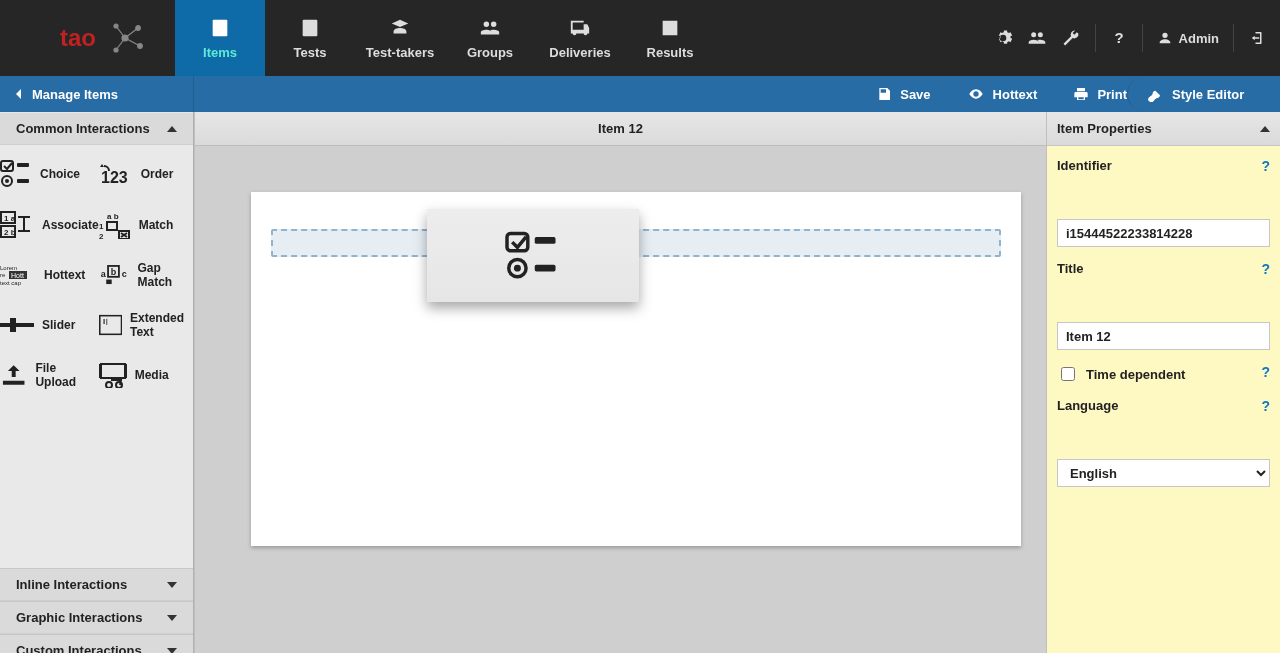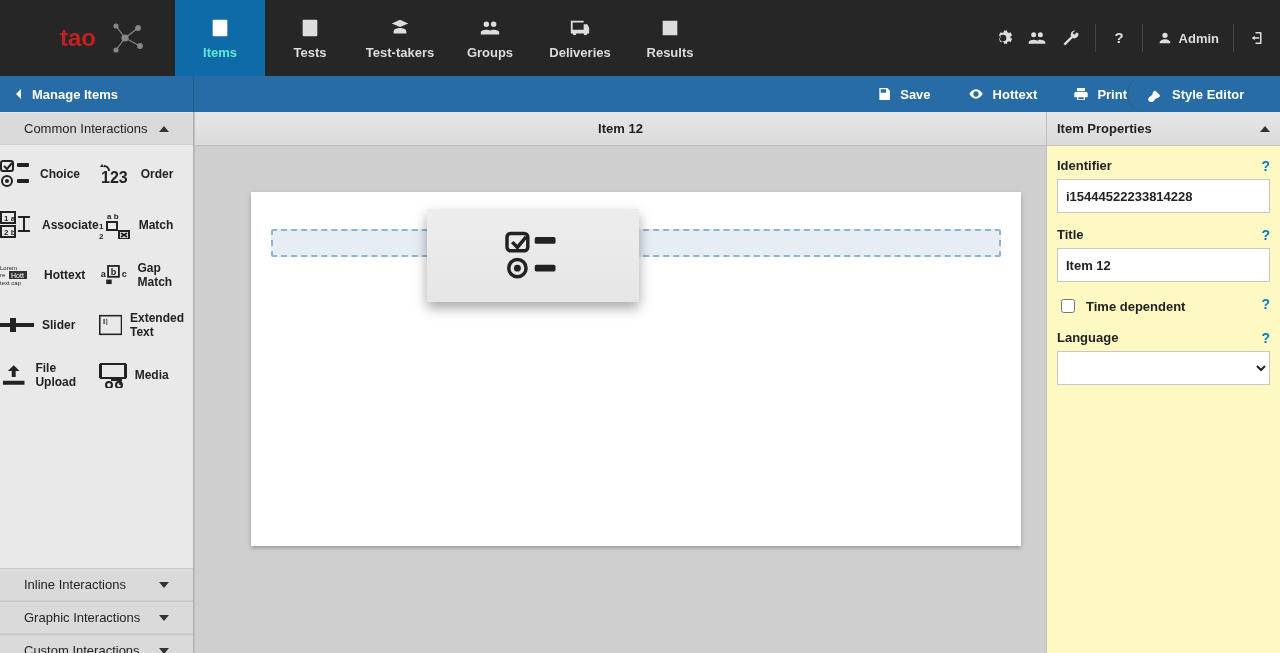--- a/index.html
+++ b/index.html
@@ -49,21 +49,21 @@
   .bb-mid{flex:1;display:flex;align-items:center;gap:36px;padding-left:22px;justify-content:flex-end;}
   .bb-btn{display:flex;align-items:center;gap:8px;cursor:pointer;}
   .bb-right{width:153px;display:flex;align-items:center;gap:10px;padding-left:18px;border-left:1px solid rgba(0,0,0,.12);cursor:pointer;border-radius:18px;}
   .bluebar svg{fill:#fff;}
 
   
   .shell{display:flex;height:calc(653px - 62px - 36px);}
 
   
   .sidebar{width:194px;background:var(--grey-bg);display:flex;flex-direction:column;border-right:1px solid #b0b0b0;}
-  .acc-head{height:33px;background:var(--panel-head);border-top:1px solid #e7e7e7;border-bottom:1px solid var(--panel-head-br);display:flex;align-items:center;justify-content:space-between;padding:0 24px;font-weight:400;cursor:pointer;}
+  .acc-head{height:33px;background:var(--panel-head);border-top:1px solid #e7e7e7;border-bottom:1px solid var(--panel-head-br);display:flex;align-items:center;justify-content:space-between;padding:0 16px;font-weight:700;cursor:pointer;}
   .acc-body{flex:0 0 auto;background:#e9e9e9;padding:14px 0 18px;}
   .tool-grid{display:grid;grid-template-columns:1fr 1fr;row-gap:22px;}
   .tool{display:flex;align-items:center;gap:8px;cursor:grab;}
   .tool-label{font-size:12px;font-weight:600;color:#222;}
   .tool svg{fill:#222;}
   .sb-spacer{flex:1;background:#e9e9e9;}
   .acc-stack .acc-head{border-top:1px solid #c7c7c7;}
 
   
   .center{flex:1;display:flex;flex-direction:column;background:#cfcfcf;background-image:radial-gradient(circle at 1px 1px,#bbb .6px,transparent .6px);background-size:4px 4px;border-left:1px solid #bfbfbf;border-right:1px solid #bfbfbf;}
@@ -75,21 +75,21 @@
   .drag-ghost svg{fill:#222;}
 
   
   .rightbar{width:233px;background:#fef9c3;display:flex;flex-direction:column;}
   .rb-head{height:34px;background:linear-gradient(#e7e7e7,#dadada);border-bottom:1px solid #c7c7c7;display:flex;align-items:center;justify-content:space-between;padding:0 10px;font-weight:700;cursor:pointer;}
   .rb-body{padding:12px 10px;display:flex;flex-direction:column;gap:14px;}
   .field{position:relative;}
   .field-label{font-weight:700;margin-bottom:6px;display:block;}
   .help{position:absolute;right:0;top:0;color:var(--help);font-weight:800;cursor:pointer;font-size:14px;}
   input[type=text],select{
-    width:100%;height:28px;border:1px solid var(--input-border);background:#fff;padding:16px 8px;font-family:inherit;font-size:13px;font-weight:700;color:#222;
+    width:100%;height:28px;border:1px solid var(--input-border);background:#fff;padding:4px 8px;font-family:inherit;font-size:13px;font-weight:700;color:#222;margin-top:40px;
   }
   select{font-weight:600;}
   .chk{display:flex;align-items:center;gap:8px;}
   .chk input{width:14px;height:14px;}
   .chk-label{font-weight:600;}
 
   .chev{display:inline-block;width:0;height:0;border-left:5px solid transparent;border-right:5px solid transparent;}
   .chev.up{border-bottom:6px solid #333;}
   .chev.down{border-top:6px solid #333;}
 </style>

